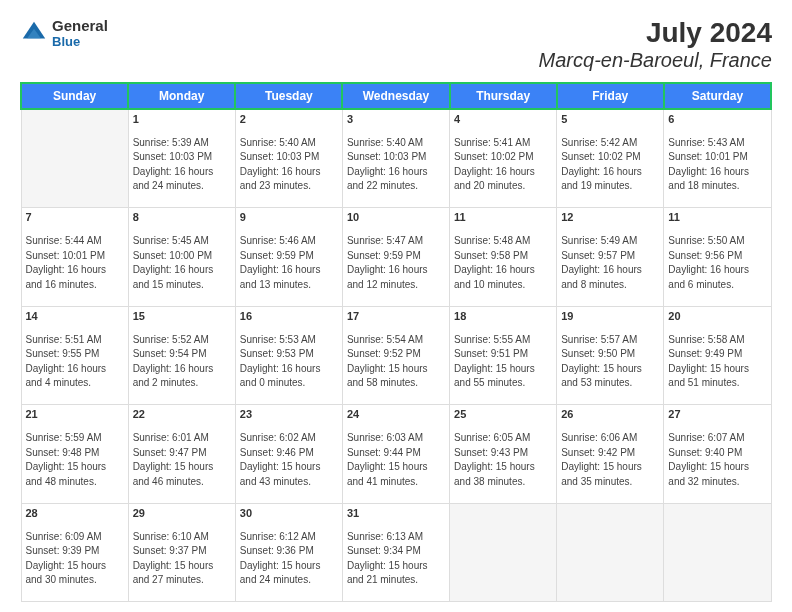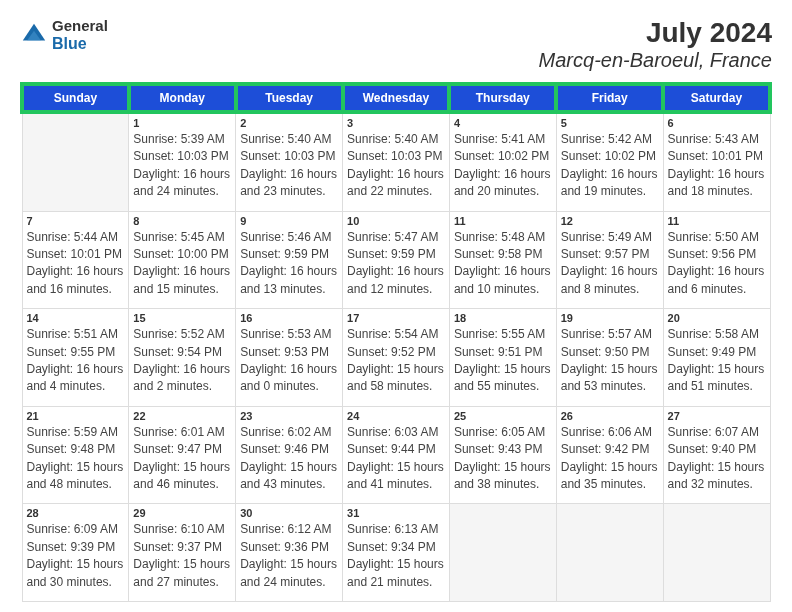--- a/index.html
+++ b/index.html
@@ -33,21 +33,21 @@
       display: flex;
       flex-direction: column;
       line-height: 1.1;
     }
     .logo-general {
       font-size: 15px;
       font-weight: bold;
       color: #333;
     }
     .logo-blue {
-      font-size: 16px;
+      font-size: 13px;
       font-weight: bold;
       color: #1a6aaa;
     }
     .logo-icon {
       width: 28px;
       height: 28px;
       margin-right: 2px;
     }
     .title-block {
       text-align: right;
@@ -63,27 +63,27 @@
       color: #333;
       font-style: italic;
     }
     .calendar {
       flex: 1;
       border-collapse: collapse;
       width: 100%;
       table-layout: fixed;
     }
     .calendar th {
-      background: #1d4ed8;
+      background: #3b82f6;
       color: #fff;
       text-align: center;
       font-size: 12px;
       font-weight: bold;
       padding: 5px 3px;
-      border: 4px solid #22c55e;
+      border: 2px solid #22c55e;
     }
     .calendar td {
       border: 1px solid #ddd;
       vertical-align: top;
       padding: 3px 4px;
       font-size: 9.5px;
       color: #333;
       background: #fff;
       height: 88px;
     }
@@ -91,23 +91,24 @@
       background: #f5f5f5;
     }
     .day-num {
       font-size: 11px;
       font-weight: bold;
       color: #333;
       display: block;
       margin-bottom: 2px;
     }
     .day-info {
-      font-size: 12px;
+      font-size: 10px;
       color: #444;
       line-height: 1.45;
+      margin-top: 11px;
     }
   </style>
 </head>
 <body>
 
 <div class="page">
   <div class="header">
     <div class="logo">
       <svg class="logo-icon" viewBox="0 0 40 40" xmlns="http://www.w3.org/2000/svg">
         <polygon points="20,4 36,28 4,28" fill="#1a6aaa"></polygon>

